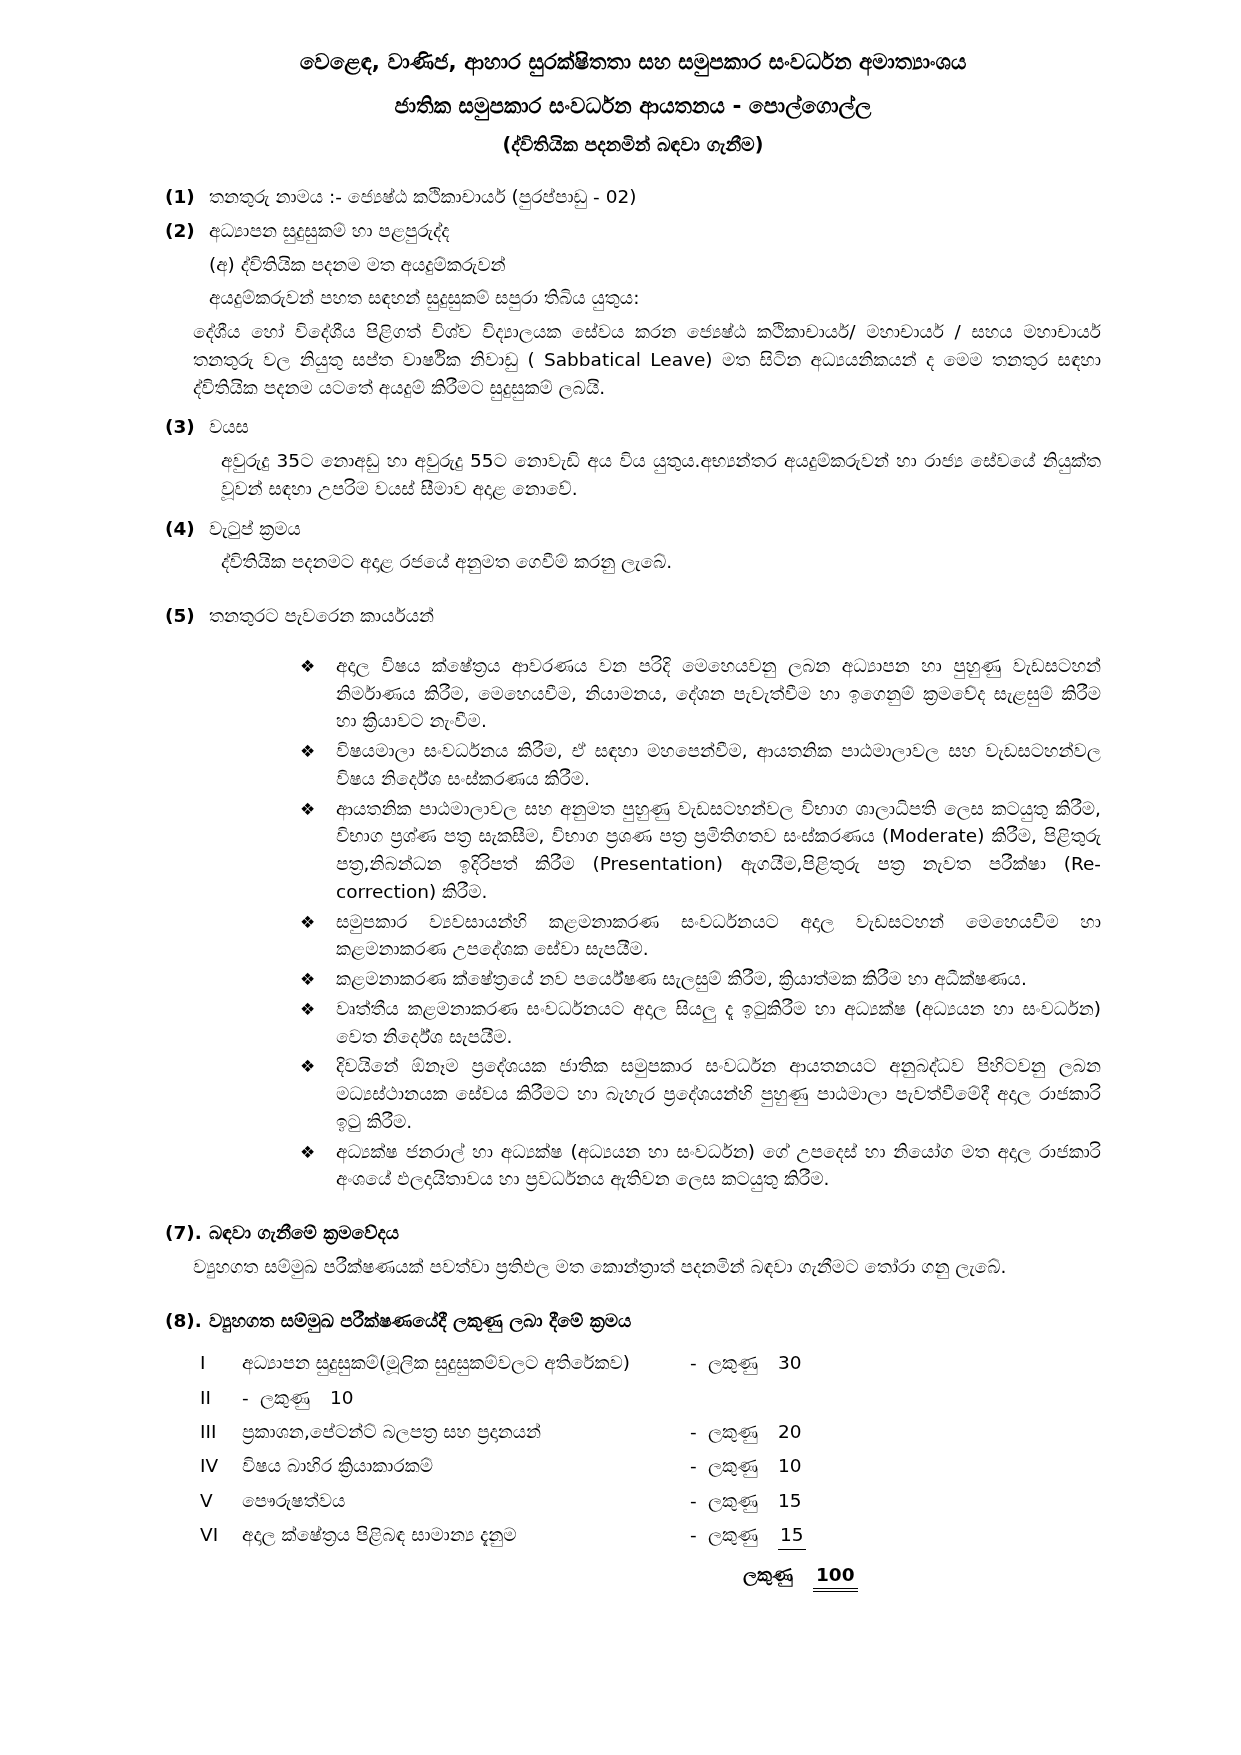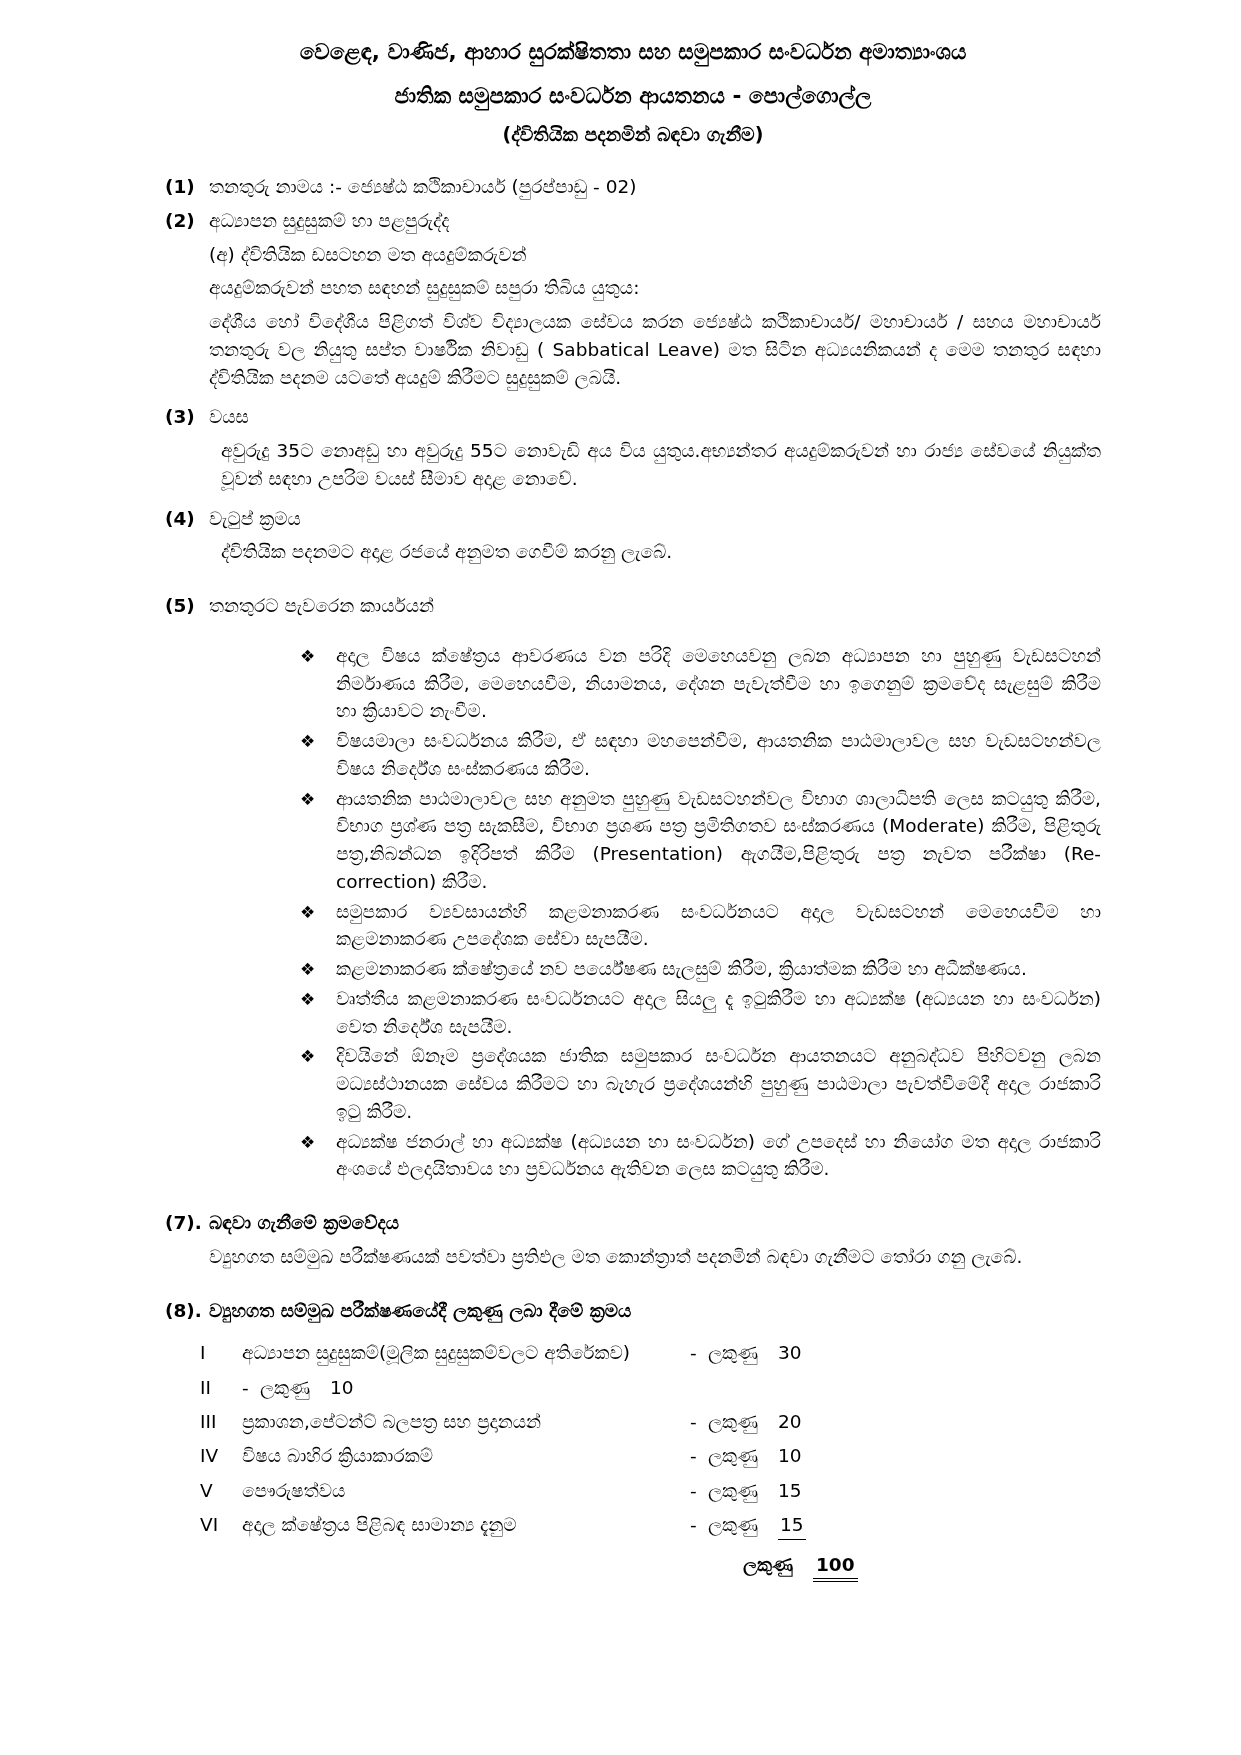--- a/index.html
+++ b/index.html
@@ -1,34 +1,34 @@
 <!DOCTYPE html>
 <html><head>
 <meta charset="utf-8">
 <style>
   html,body{margin:0;padding:0;background:#e8e8e8;}
   .doc{
     width:1241px;height:1755px;background:#ffffff;color:#000000;
     margin:0 auto;position:relative;box-sizing:border-box;
-    padding:36px 140px 0 165px;
+    padding:46px 140px 0 165px;
     font-family:"DejaVu Sans","Liberation Sans",sans-serif;
     font-size:18.5px;line-height:1.5;
   }
   .hdr{text-align:center;margin:0 0 26px 0;}
   .hdr .h1{font-size:21.5px;font-weight:700;margin-bottom:12px;line-height:1.5;}
   .hdr .h2{font-size:19px;font-weight:700;line-height:1.4;}
   .sec{display:flex;align-items:baseline;}
   .num{width:44px;flex-shrink:0;font-weight:700;}
   .stitle{flex:1;}
   .stitle.bold{font-weight:700;}
   .mt-lg{margin-top:26px;}
   .mt-md{margin-top:12px;}
   .mt-sm{margin-top:6px;}
   .sub{margin-left:44px;margin-top:6px;}
-  .para{margin-left:44px;margin-top:6px;text-align:justify;}
+  .para{margin-left:28px;margin-top:6px;text-align:justify;}
   .para.indent{margin-left:56px;}
   .bullets{margin:22px 0 0 135px;}
   .bullet{display:flex;margin-bottom:2px;}
   .bicon{width:36px;flex-shrink:0;font-size:17px;padding-top:2px;}
   .btext{flex:1;text-align:justify;}
   .marks{margin-left:35px;margin-top:8px;}
   .mrow{display:flex;align-items:baseline;line-height:1.48;}
   .roman{width:42px;flex-shrink:0;}
   .mlabel{width:448px;flex-shrink:0;}
   .mdash{width:18px;flex-shrink:0;}
@@ -54,21 +54,21 @@
 
   <div class="sec mt-lg">
     <span class="num">(1)</span>
     <span class="stitle">තනතුරු නාමය :- ජ්‍යෙෂ්ඨ කථිකාචාර්ය (පුරප්පාඩු - 02)</span>
   </div>
 
   <div class="sec mt-sm">
     <span class="num">(2)</span>
     <span class="stitle">අධ්‍යාපන සුදුසුකම් හා පළපුරුද්ද</span>
   </div>
-  <div class="sub">(අ) ද්විතියික ඩසටහන මත අයදුම්කරුවන්</div>
+  <div class="sub">(අ) ද්විතියික පදනම මත අයදුම්කරුවන්</div>
   <div class="sub">අයදුම්කරුවන් පහත සඳහන් සුදුසුකම් සපුරා තිබිය යුතුය:</div>
   <div class="para">දේශීය හෝ විදේශීය පිළිගත් විශ්ව විද්‍යාලයක සේවය කරන ජ්‍යෙෂ්ඨ කථිකාචාර්ය/ මහාචාර්ය / සහය මහාචාර්ය තනතුරු වල නියුතු සප්ත වාර්ෂික නිවාඩු ( Sabbatical Leave) මත සිටින අධ්‍යයනිකයන් ද මෙම තනතුර සඳහා ද්විතියික පදනම යටතේ අයදුම් කිරීමට සුදුසුකම් ලබයි.</div>
 
   <div class="sec mt-md">
     <span class="num">(3)</span>
     <span class="stitle">වයස</span>
   </div>
   <div class="para indent">අවුරුදු 35ට නොඅඩු හා අවුරුදු 55ට නොවැඩි අය විය යුතුය.අභ්‍යන්තර අයදුම්කරුවන් හා රාජ්‍ය සේවයේ  නියුක්ත වූවන් සඳහා උපරිම වයස් සීමාව අදාළ නොවේ.</div>
 
   <div class="sec mt-md">

